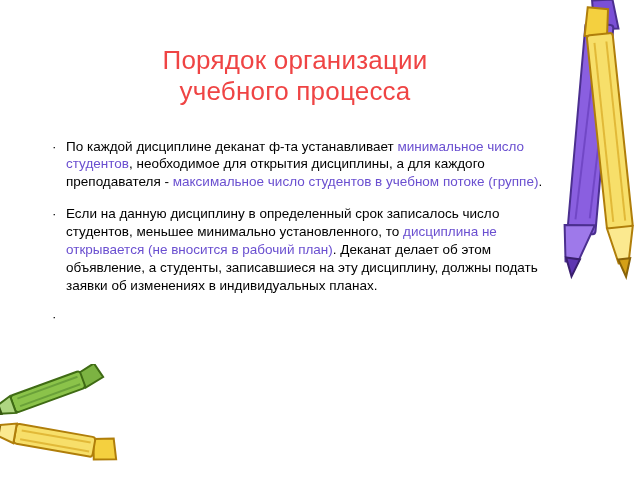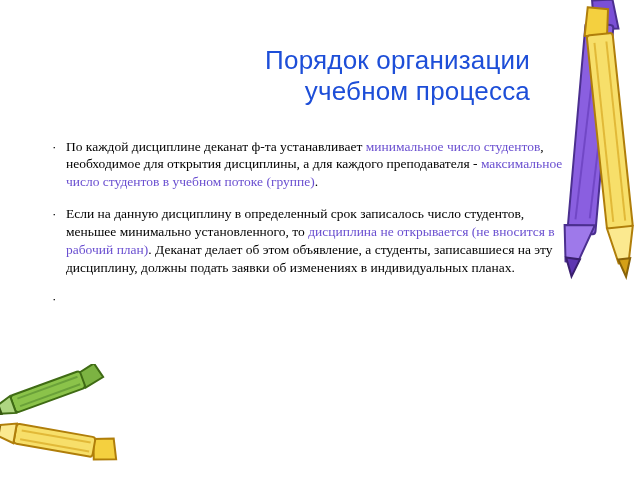--- a/index.html
+++ b/index.html
@@ -39,22 +39,22 @@
     width: 150px;
     height: 120px;
   }
 
   
   #title {
     position: absolute;
     top: 28px;
     left: 60px;
     width: 470px;
-    text-align: right;
-    color: #1d4ed8;
+    text-align: center;
+    color: #ef4444;
     font-size: 26px;
     line-height: 1.18;
     font-weight: normal;
     letter-spacing: 0.2px;
   }
   .title-line {
     display: block;
   }
 
   
@@ -79,21 +79,20 @@
     top: 0px;
     color: #000000;
     font-size: 13.5px;
     line-height: 1.33;
   }
   .accent {
     color: #6a4fd0;
   }
   .para-txt {
     display: inline;
-    font-family: Liberation Serif, serif;
   }
 </style>
 </head>
 <body>
 
 <div id="slide">
 
   <svg class="crayon-art" id="crayon-top-right" viewBox="0 0 120 300">
 
     <g transform="rotate(8 60 150)">
@@ -131,21 +130,21 @@
       <rect x="20" y="68" width="80" height="20" rx="3" fill="#f7df6a" stroke="#b07e0a" stroke-width="2"></rect>
       <path d="M20 68 L20 88 L-2 82 L-2 74 Z" fill="#fbe98f" stroke="#b07e0a" stroke-width="2"></path>
       <path d="M4 74 L4 83 L-12 79 Z" fill="#d4a017" stroke="#8a6308" stroke-width="2"></path>
       <line x1="26" y1="74" x2="96" y2="74" stroke="#d4a017" stroke-width="2" opacity="0.6"></line>
       <line x1="26" y1="83" x2="96" y2="83" stroke="#d4a017" stroke-width="2" opacity="0.6"></line>
     </g>
   </svg>
 
   <h1 id="title">
     <span class="title-line">Порядок организации</span>
-    <span class="title-line">учебном процесса</span>
+    <span class="title-line">учебного процесса</span>
   </h1>
 
   <div id="body">
       <p class="bullet-item"><span class="dot">·</span><span class="para-txt">По каждой дисциплине деканат ф-та устанавливает </span><span class="para-txt accent">минимальное число студентов</span><span class="para-txt">, необходимое для открытия дисциплины, а для каждого преподавателя - </span><span class="para-txt accent">максимальное число студентов в учебном потоке (группе)</span><span class="para-txt">.</span></p>
       <p class="bullet-item"><span class="dot">·</span><span class="para-txt">Если на данную дисциплину в определенный срок записалось число студентов, меньшее минимально установленного, то </span><span class="para-txt accent">дисциплина не открывается (не вносится в рабочий план)</span><span class="para-txt">. Деканат делает об этом объявление, а студенты, записавшиеся на эту дисциплину, должны подать заявки об изменениях в индивидуальных планах.</span></p>
       <p class="bullet-item"><span class="dot">·</span></p>
     </div>
 
 </div>
 

